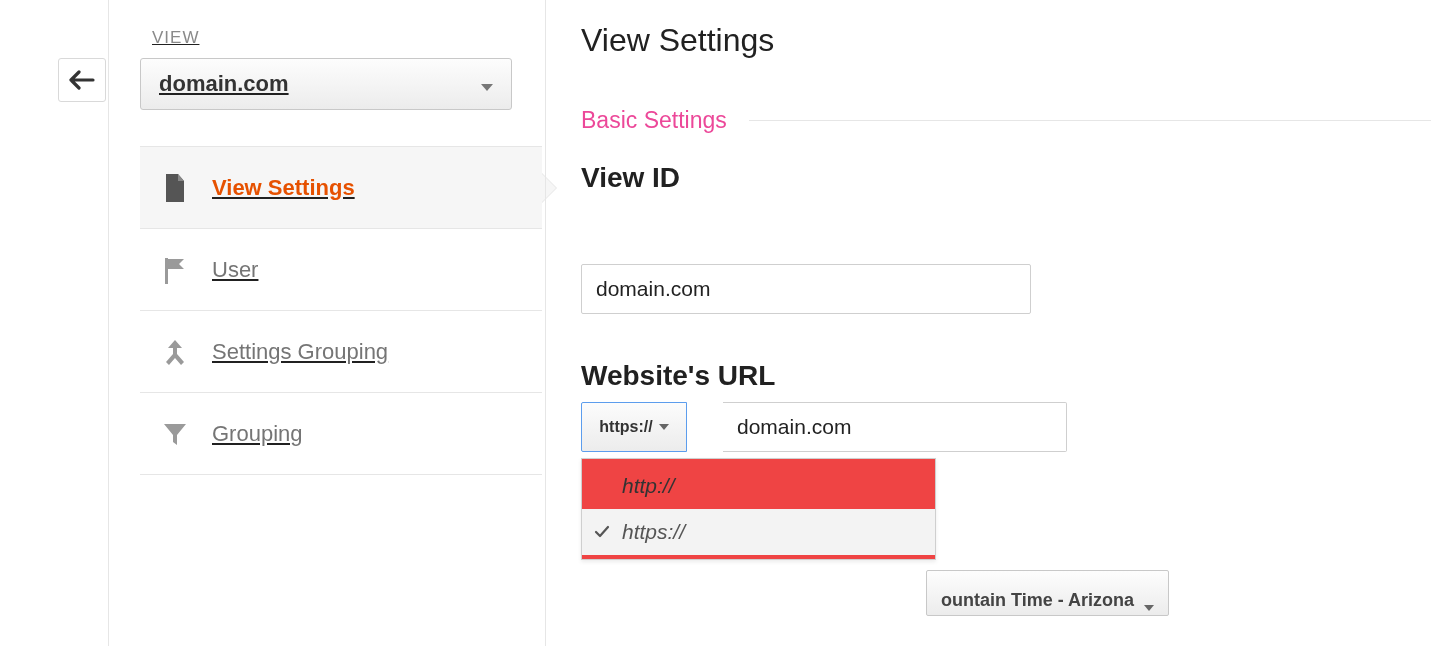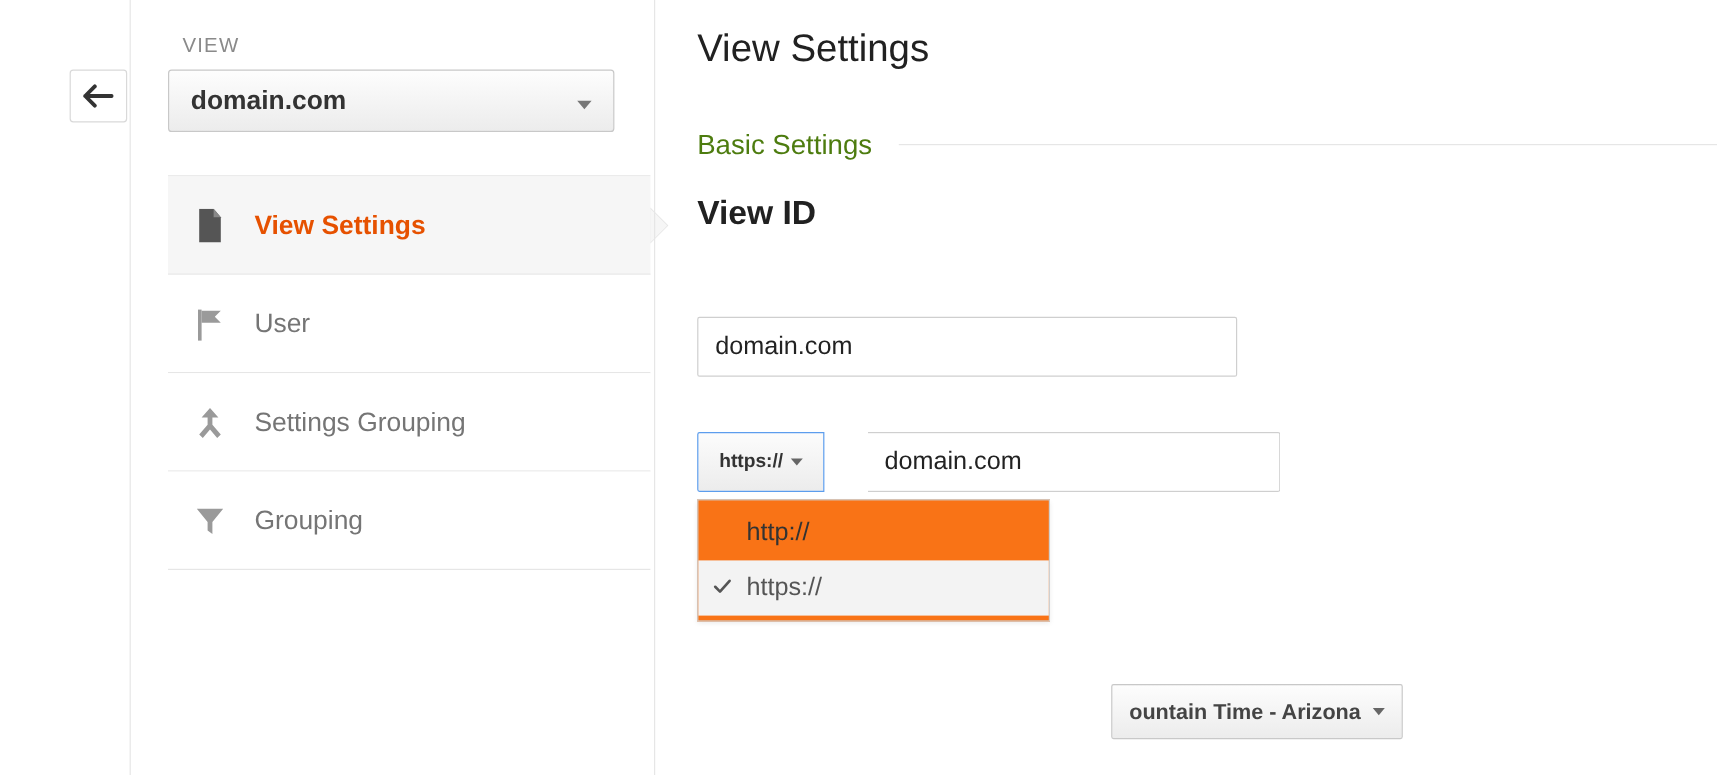--- a/index.html
+++ b/index.html
@@ -7,21 +7,21 @@
   .page { width:1431px; height:646px; position:relative; }
 
   
   .back-btn {
     position:absolute; left:58px; top:58px; width:48px; height:44px;
     border:1px solid #d9d9d9; border-radius:3px; background:#fff;
     display:flex; align-items:center; justify-content:center; cursor:pointer;
   }
 
   
-  .left-col { position:absolute; left:140px; top:0; width:400px; }
+  .left-col { position:absolute; left:140px; top:0; width:400px;text-decoration:underline; }
   .left-col::before{
     content:""; position:absolute; left:-32px; top:0; width:1px; height:646px; background:#e6e6e6;
   }
   .view-lbl { font-size:17px; letter-spacing:1px; color:#8a8a8a; margin:28px 0 10px 12px; }
   .domain-dd {
     height:52px; width:372px; margin-left:0;
     border:1px solid #c8c8c8; border-radius:3px;
     background:linear-gradient(#fdfdfd,#ececec);
     display:flex; align-items:center; padding:0 18px; font-size:22px; font-weight:bold; color:#333; cursor:pointer;
     position:relative;
@@ -42,52 +42,52 @@
   .menu-item.active::before{
     content:""; position:absolute; right:-15px; top:50%; transform:translateY(-50%);
     width:0; height:0; border-top:15px solid transparent; border-bottom:15px solid transparent; border-left:15px solid #e6e6e6;
   }
 
   
   .right-panel { position:absolute; left:545px; top:0; right:0; padding-top:22px; padding-left:36px; }
   .divider-v { position:absolute; left:545px; top:0; width:1px; height:646px; background:#e6e6e6;}
   .page-title { font-size:32px; font-weight:normal; color:#212121; margin:0 0 48px 0; }
   .section-head { display:flex; align-items:center; margin-bottom:28px;}
-  .section-head span { color:#4d7c0f; font-size:23px; }
+  .section-head span { color:#ec4899; font-size:23px; }
   .section-head .hr { flex:1; height:1px; background:#e6e6e6; margin-left:22px;}
   .field-label { font-weight:bold; font-size:28px; margin-bottom:10px; color:#212121;}
   .field-block { margin-bottom:46px; }
   .txt-input {
     width:450px; height:50px; border:1px solid #cfcfcf; border-radius:2px;
     font-size:21px; padding:0 14px; color:#222; outline:none;
   }
   .url-row { display:flex; align-items:stretch; position:relative;gap:36px; }
   .proto-dd {
     width:106px; height:50px; border:1px solid #5c9ded; border-right:1px solid #5c9ded;
     background:linear-gradient(#fcfcfc,#ececec); border-radius:2px 0 0 2px;
     display:flex; align-items:center; justify-content:center; gap:6px; cursor:pointer;
     font-size:16px; font-weight:bold; color:#333;
   }
   .url-input {
      width:344px; height:50px; border:1px solid #cfcfcf; border-left:none;
      font-size:21px; padding:0 14px; color:#222; outline:none; border-radius:0 2px 2px 0;
   }
   .dd-menu {
-    position:absolute; left:0px; top:56px; width:294px; border:1px solid #cfcfcf; background:#f97316;
-    box-shadow:0 2px 4px rgba(0,0,0,0.08); padding:4px 0; z-index:5;
+    position:absolute; left:0px; top:56px; width:355px; border:1px solid #cfcfcf; background:#ef4444;
+    box-shadow:0 2px 4px rgba(0,0,0,0.08); padding:4px 0; z-index:5;font-style:italic;
   }
   .dd-item { height:46px; display:flex; align-items:center; font-size:21px; color:#333; padding-left:40px; cursor:pointer; position:relative;}
   .dd-item.selected { background:#f3f3f3; color:#555;}
   .dd-item .check { position:absolute; left:12px; }
 
   .tz-dd {
     position:absolute; left:926px; top:570px; height:46px; min-width:236px;
     border:1px solid #c8c8c8; border-radius:2px;
     background:linear-gradient(#fdfdfd,#ececec);
-    display:flex; align-items:center; padding:4px 14px; font-size:18px; font-weight:bold; color:#444; cursor:pointer; gap:10px;
+    display:flex; align-items:flex-end; padding:4px 14px; font-size:18px; font-weight:bold; color:#444; cursor:pointer; gap:10px;
   }
   .tri-down { width:0;height:0;border-left:6px solid transparent;border-right:6px solid transparent;border-top:7px solid #777; display:inline-block;}
   .tri-down-s { width:0;height:0;border-left:5px solid transparent;border-right:5px solid transparent;border-top:6px solid #666; display:inline-block;}
 </style>
 </head>
 <body>
 
 <div class="page">
 
   <div class="back-btn">
@@ -153,20 +153,21 @@
 
     <div class="field-block" style="margin-bottom:70px;">
       <div class="field-label">View ID</div>
     </div>
 
     <div class="field-block">
       <input class="txt-input" value="domain.com" style="">
     </div>
 
     <div class="field-block" style="margin-bottom:0;">
+      <div class="field-label">Website's URL</div>
       <div class="url-row">
         <div class="proto-dd">
           <span>https://</span>
           <span class="tri-down-s"></span>
         </div>
         <input class="url-input" value="domain.com" style="">
 
         <div class="dd-menu">
           <div class="dd-item">
             <span>http://</span>

